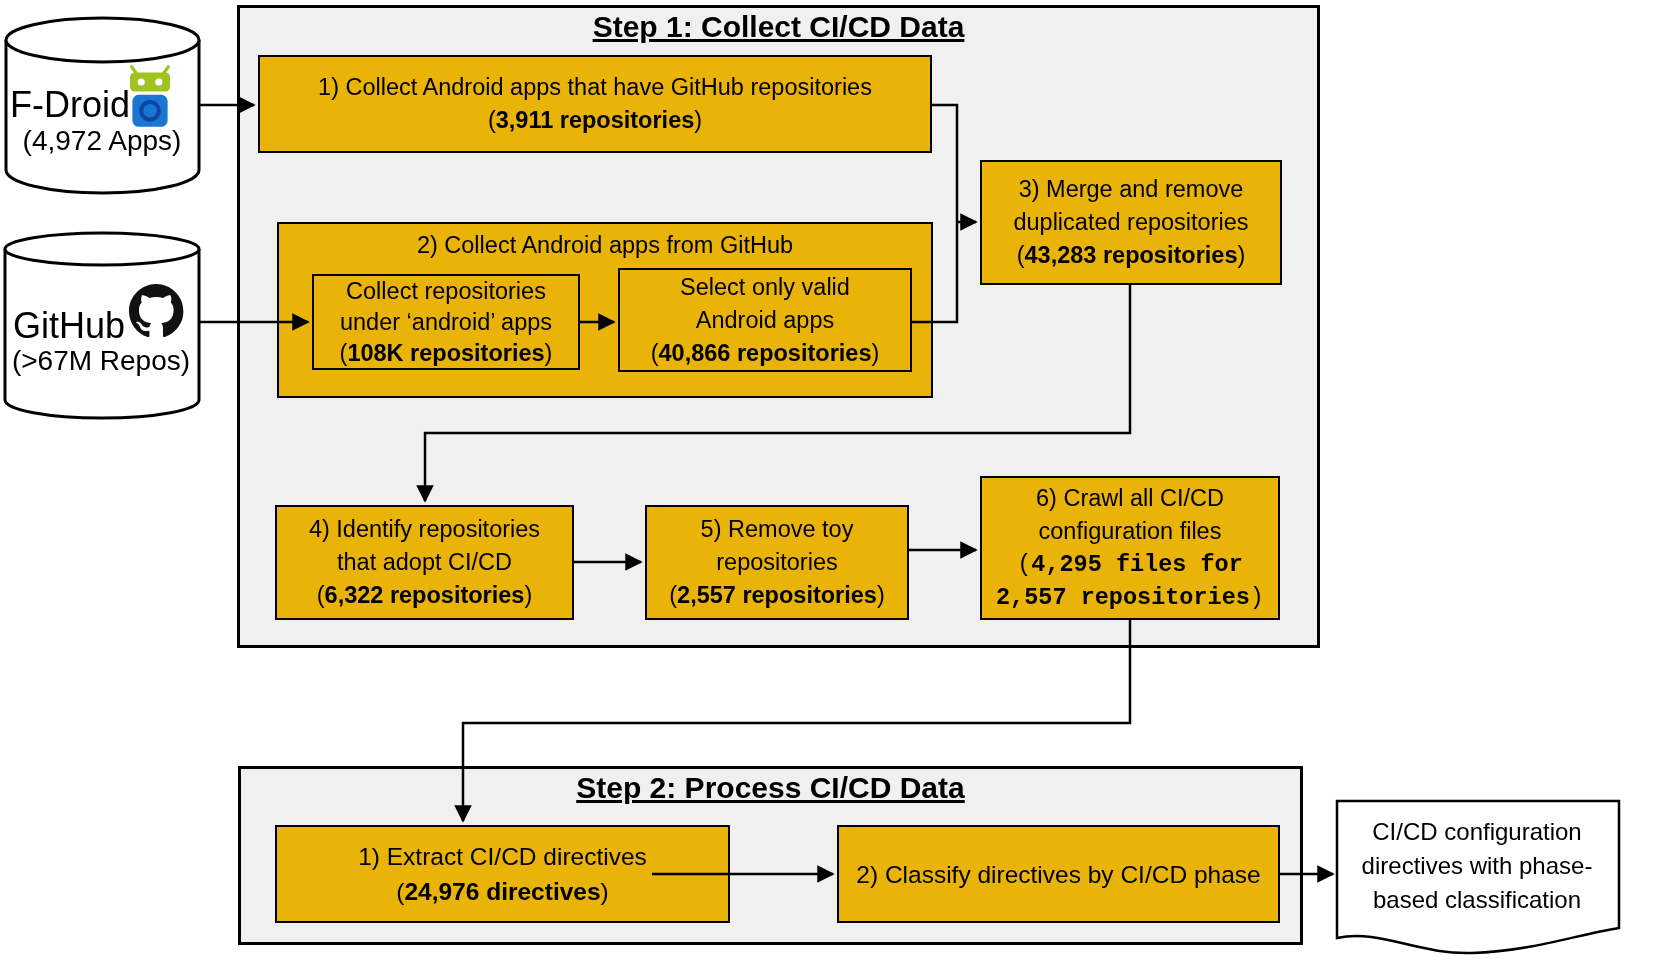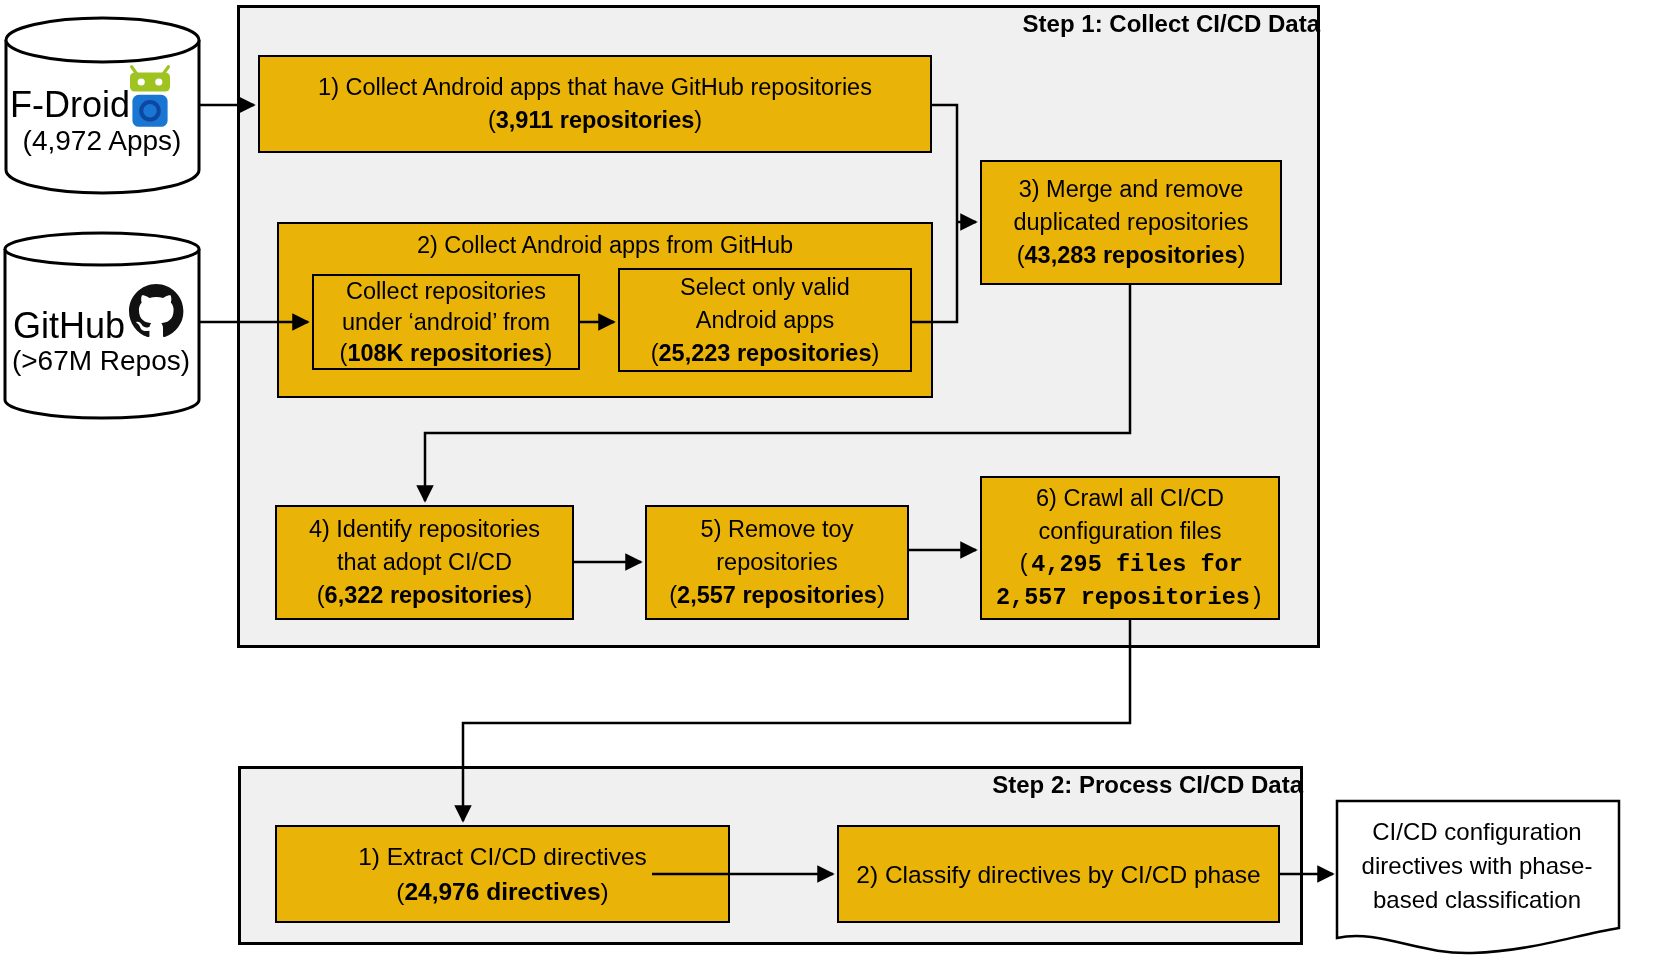--- a/index.html
+++ b/index.html
@@ -1,19 +1,19 @@
 <!DOCTYPE html>
 <html><head>
 <meta charset="utf-8">
 <style>
   html,body{margin:0;padding:0;background:#ffffff;}
   .canvas{position:relative;width:1661px;height:969px;background:#ffffff;
           font-family:"Liberation Sans",sans-serif;color:#000;overflow:hidden;}
   .container{position:absolute;background:#f0f0f0;border:3px solid #000;box-sizing:border-box;z-index:1;}
-  .steptitle{position:absolute;text-align:right;font-weight:bold;font-size:24px;z-index:3;}
+  .steptitle{position:absolute;text-align:center;font-weight:bold;font-size:30px;z-index:3;text-decoration:underline;}
   .box{position:absolute;background:#eab308;border:2.5px solid #000;box-sizing:border-box;
        display:flex;flex-direction:column;justify-content:center;align-items:center;
        text-align:center;font-size:23.5px;line-height:33px;z-index:3;}
   .box2title{position:absolute;left:0;right:0;top:5px;text-align:center;font-size:23.5px;z-index:3;}
   .s2box{font-size:24.5px;line-height:35px;}
   .stat b{font-weight:bold;}
   svg.shapes{position:absolute;left:0;top:0;z-index:2;}
   svg.lines{position:absolute;left:0;top:0;z-index:4;pointer-events:none;}
   .cyl-name{position:absolute;font-size:36px;text-align:center;white-space:nowrap;z-index:3;}
   .cyl-count{position:absolute;font-size:28px;text-align:center;white-space:nowrap;z-index:3;}
@@ -66,27 +66,27 @@
   <div class="box" style="left:258px;top:55px;width:674px;height:98px;">
     <div>1) Collect Android apps that have GitHub repositories</div>
     <div class="stat"><span>(</span><b>3,911 repositories</b><span>)</span></div>
   </div>
 
   <div class="box" style="left:277px;top:222px;width:656px;height:176px;justify-content:flex-start;">
     <div class="box2title">2) Collect Android apps from GitHub</div>
   </div>
   <div class="box" style="left:312px;top:274px;width:268px;height:96px;line-height:31px;">
     <div>Collect repositories</div>
-    <div>under ‘android’ from</div>
+    <div>under ‘android’ apps</div>
     <div class="stat"><span>(</span><b>108K repositories</b><span>)</span></div>
   </div>
   <div class="box" style="left:618px;top:268px;width:294px;height:104px;line-height:33px;">
     <div>Select only valid</div>
     <div>Android apps</div>
-    <div class="stat"><span>(</span><b>25,223 repositories</b><span>)</span></div>
+    <div class="stat"><span>(</span><b>40,866 repositories</b><span>)</span></div>
   </div>
 
   <div class="box" style="left:980px;top:160px;width:302px;height:125px;">
     <div>3) Merge and remove</div>
     <div>duplicated repositories</div>
     <div class="stat"><span>(</span><b>43,283 repositories</b><span>)</span></div>
   </div>
 
   <div class="box" style="left:275px;top:505px;width:299px;height:115px;">
     <div>4) Identify repositories</div>

